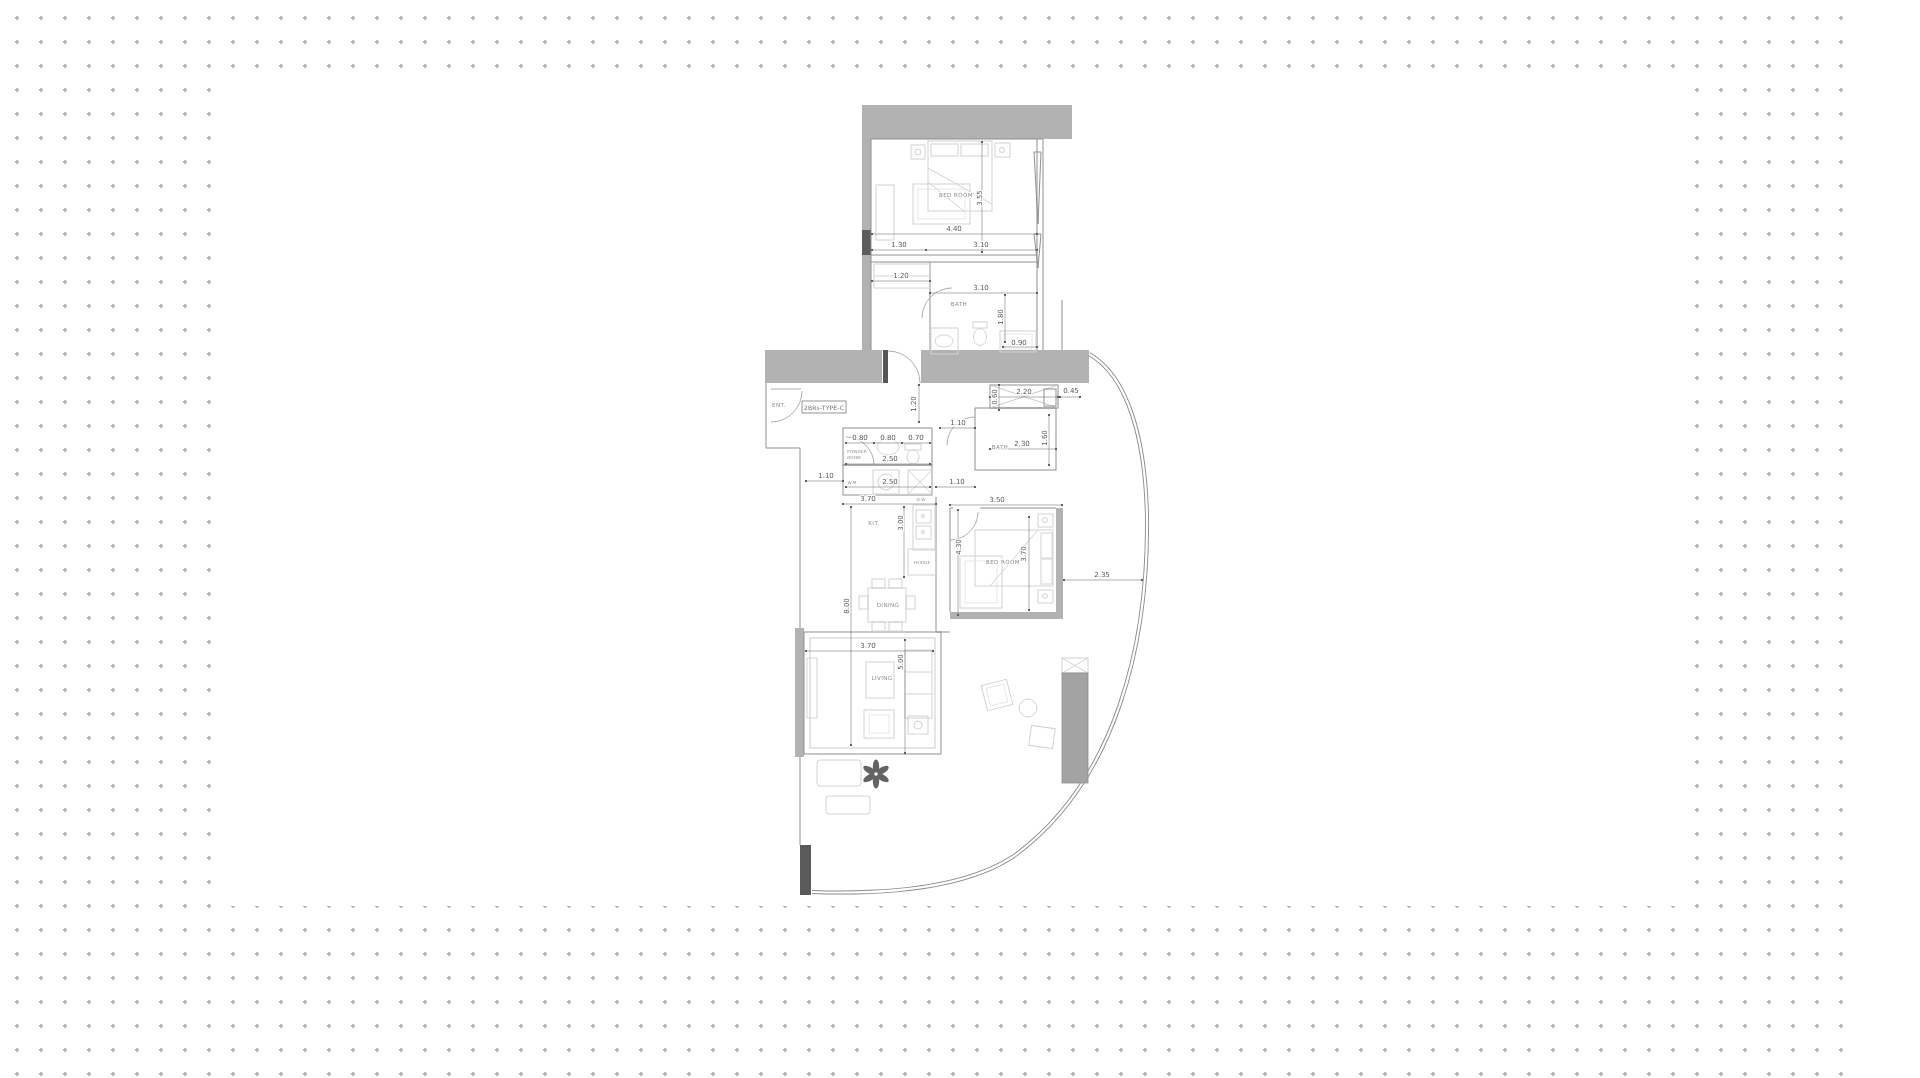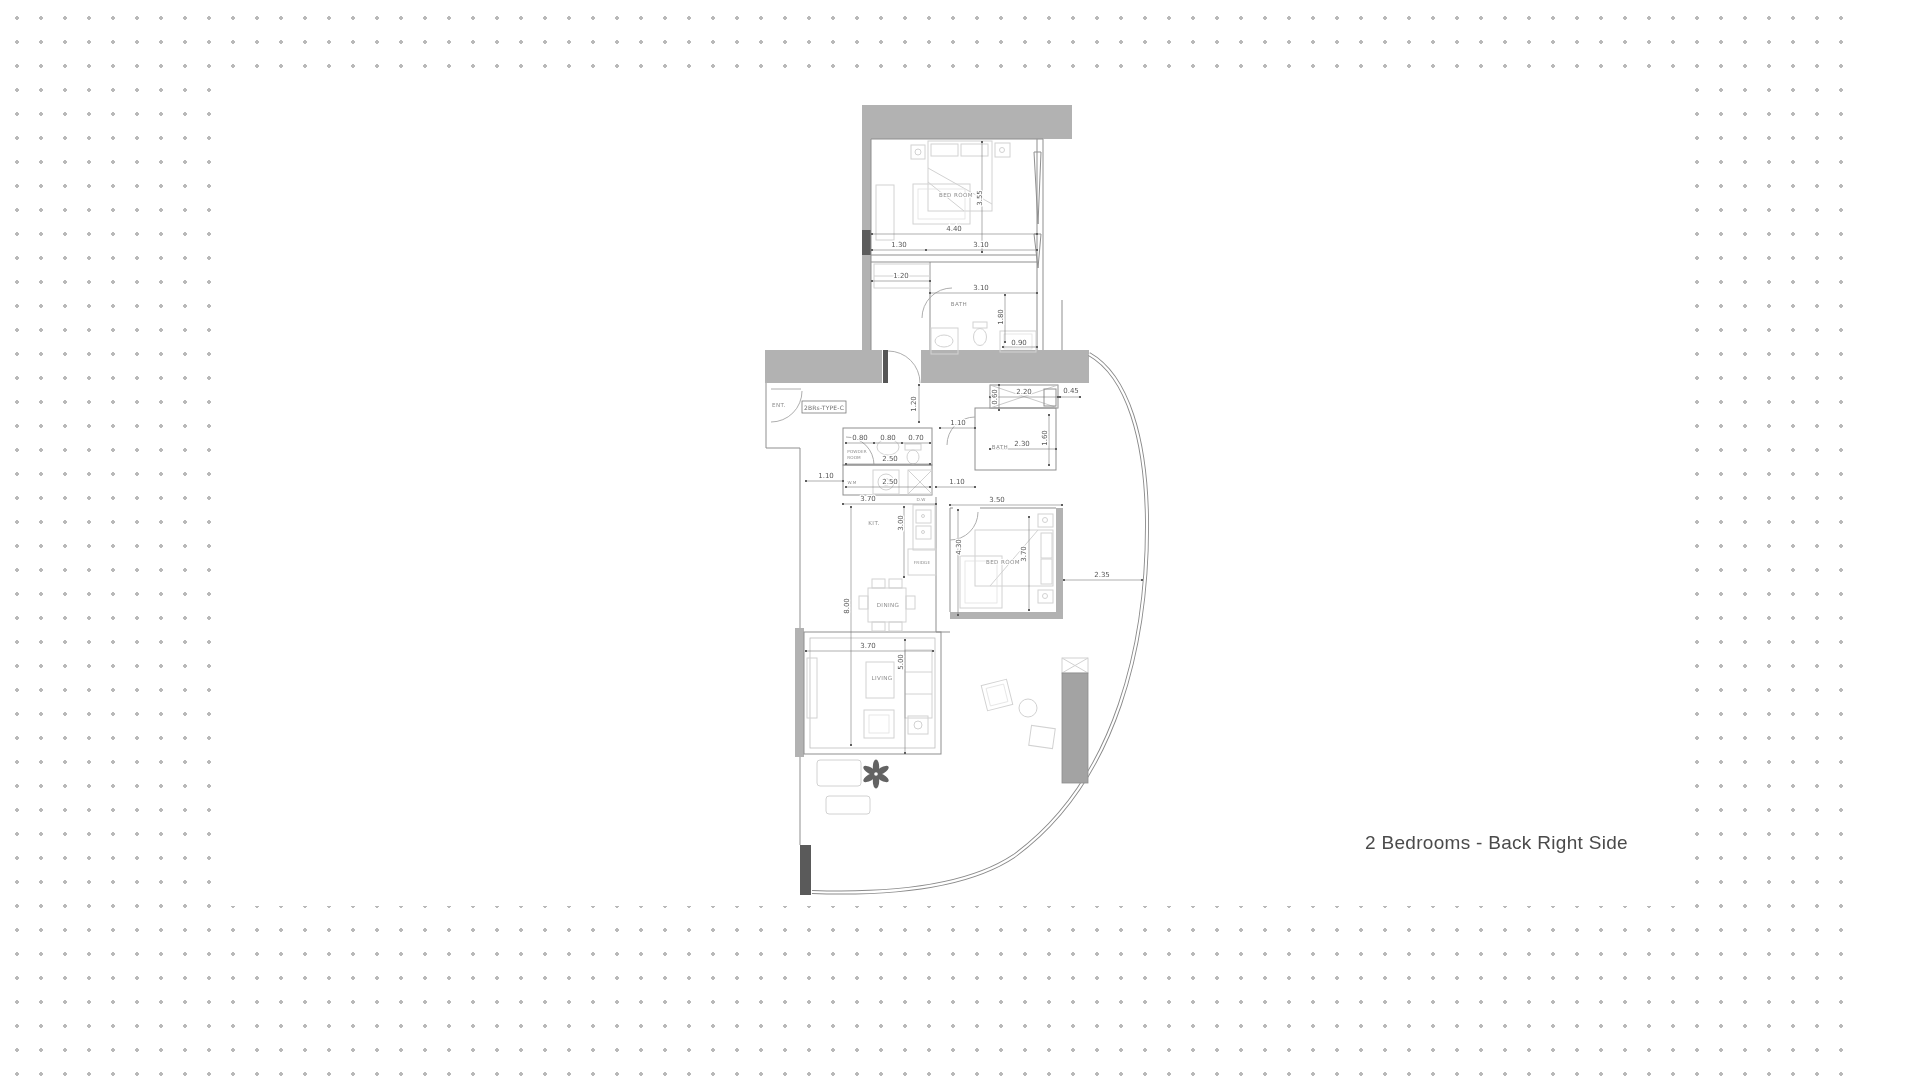--- a/index.html
+++ b/index.html
@@ -345,15 +345,14 @@
         <text x="882" y="680" class="room-label">LIVING</text>
       </g>
 
     <g>
       <rect x="802" y="401" width="44" height="12" fill="#ffffff" stroke="#7a7a7a" stroke-width="0.8"></rect>
       <text class="unit-label" x="824" y="410">2BRs-TYPE-C</text>
     </g>
   </svg>
 
   <div class="caption">
-    <div>2 Bedrooms - Back Right Side</div>
   </div>
 </div>
 
 </body></html>

